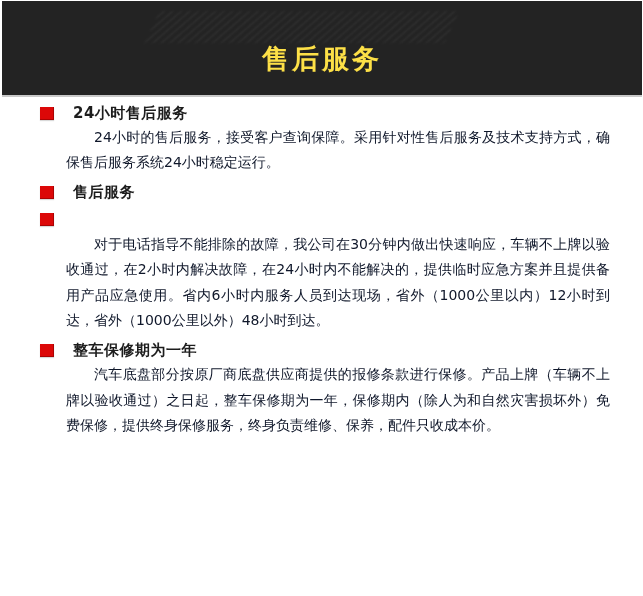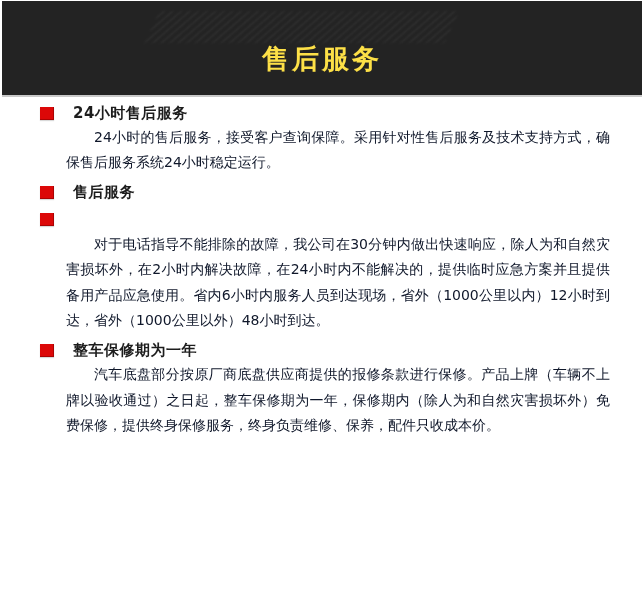--- a/index.html
+++ b/index.html
@@ -103,21 +103,21 @@
       <div class="sec-head">
         <span class="bullet"></span>
         <span class="sec-title">售后服务</span>
       </div>
     </div>
 
     <div class="section">
       <div class="sec-head">
         <span class="bullet"></span>
       </div>
-      <p>对于电话指导不能排除的故障，我公司在30分钟内做出快速响应，除人为和自然灾害损坏外，在2小时内解决故障，在24小时内不能解决的，提供临时应急方案并且提供备用产品应急使用。省内6小时内服务人员到达现场，省外（1000公里以内）12小时到达，省外（1000公里以外）48小时到达。</p>
+      <p>对于电话指导不能排除的故障，我公司在30分钟内做出快速响应，车辆不上牌以验收通过，在2小时内解决故障，在24小时内不能解决的，提供临时应急方案并且提供备用产品应急使用。省内6小时内服务人员到达现场，省外（1000公里以内）12小时到达，省外（1000公里以外）48小时到达。</p>
     </div>
 
     <div class="section">
       <div class="sec-head">
         <span class="bullet"></span>
         <span class="sec-title">整车保修期为一年</span>
       </div>
       <p>汽车底盘部分按原厂商底盘供应商提供的报修条款进行保修。产品上牌（车辆不上牌以验收通过）之日起，整车保修期为一年，保修期内（除人为和自然灾害损坏外）免费保修，提供终身保修服务，终身负责维修、保养，配件只收成本价。</p>
     </div>
 

